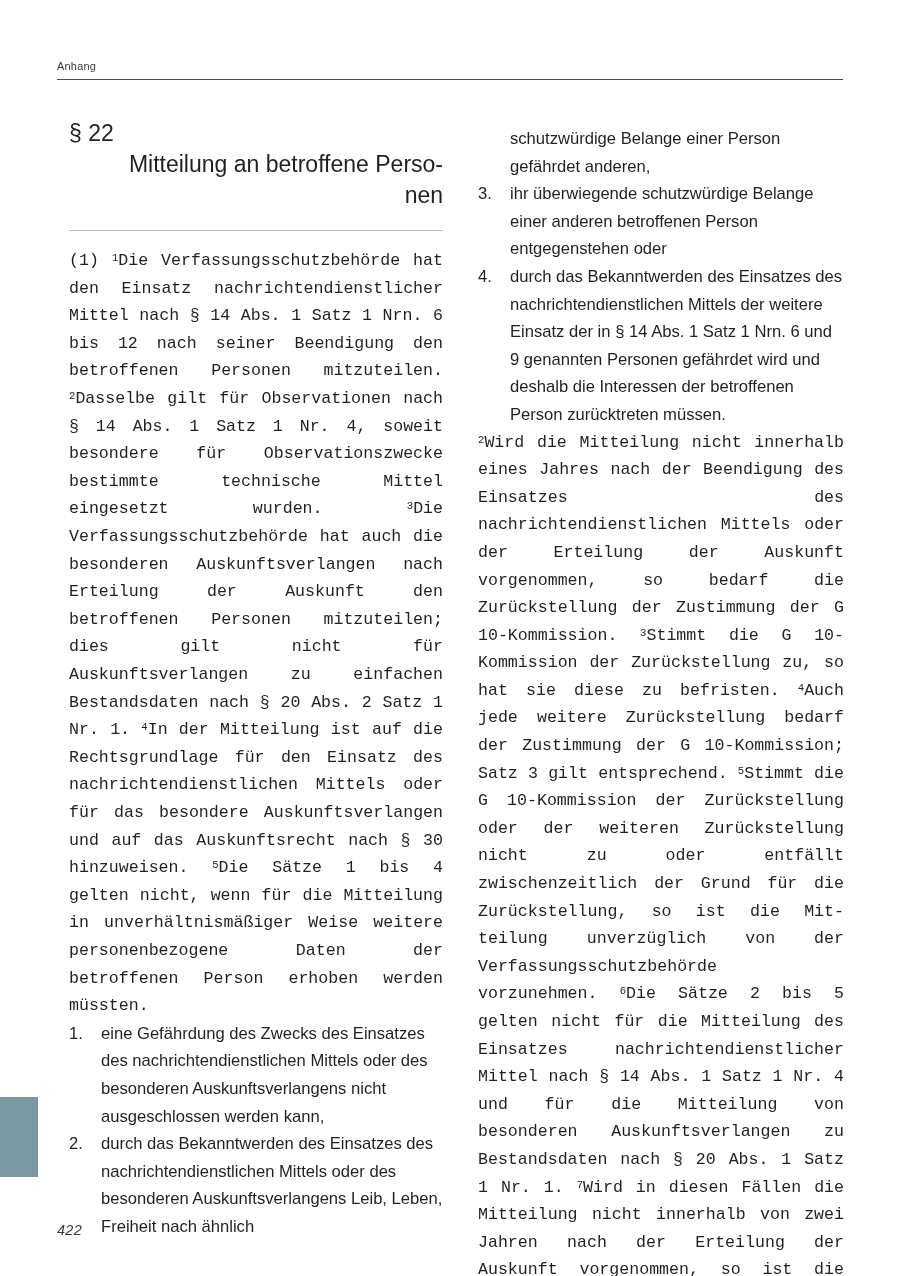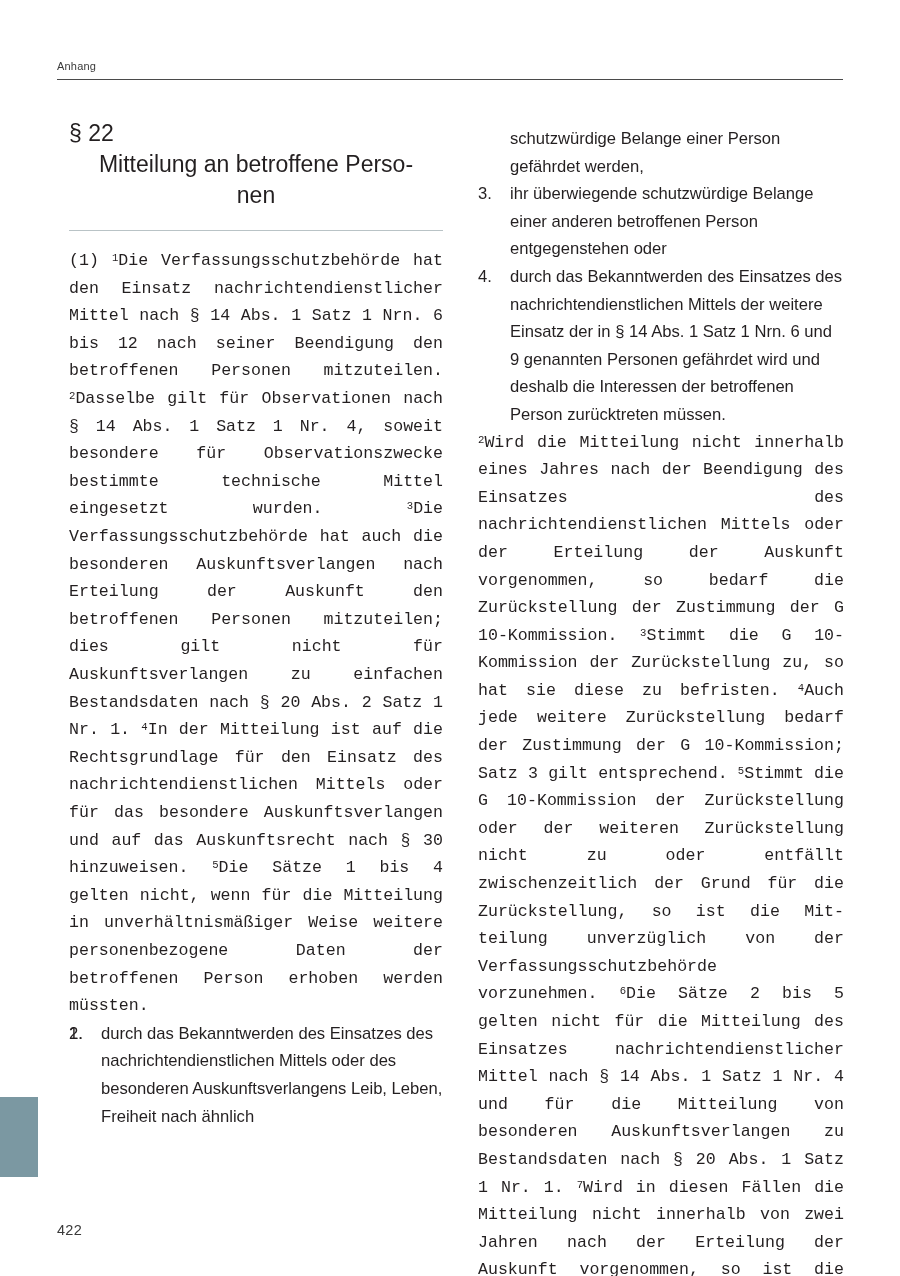--- a/index.html
+++ b/index.html
@@ -62,21 +62,21 @@
     line-height: 31px;
     font-weight: 400;
     color: #231f20;
     text-align: left;
   }
   .sec-title {
     font-size: 23px;
     line-height: 31px;
     font-weight: 400;
     color: #231f20;
-    text-align: center;
+    text-align: right;
     margin: 0;
   }
   .title-rule {
     height: 1.1px;
     background: #b9c3c6;
     width: 100%;
     margin: 19px 0 16px 0;
   }
 
   
@@ -113,20 +113,21 @@
   }
 
   
   .folio {
     position: absolute;
     left: 57px;
     top: 1222px;
     font-size: 14.5px;
     color: #3a3a3a;
     letter-spacing: 0.3px;
+    font-style: italic;
   }
 
   
   .thumb-tab {
     position: absolute;
     left: 0;
     top: 1097px;
     width: 38px;
     height: 80px;
     background: #7b98a2;
@@ -148,34 +149,35 @@
     <div class="sec-title">Mitteilung an betroffene Perso-<br>nen</div>
 
     <div class="title-rule" style="background: rgb(185, 195, 198);"></div>
 
     <p class="body">(1) <sup>1</sup>Die Verfassungsschutzbehörde hat den Einsatz nachrichtendienstlicher Mittel nach § 14 Abs. 1 Satz 1 Nrn. 6 bis 12 nach seiner Beendigung den betroffenen Personen mitzuteilen. <sup>2</sup>Dasselbe gilt für Observationen nach § 14 Abs. 1 Satz 1 Nr. 4, soweit besondere für Observationszwecke bestimmte technische Mittel eingesetzt wurden. <sup>3</sup>Die Verfassungsschutzbehörde hat auch die besonderen Auskunfts­verlangen nach Erteilung der Auskunft den betroffenen Personen mitzuteilen; dies gilt nicht für Auskunftsverlangen zu einfachen Bestandsdaten nach § 20 Abs. 2 Satz 1 Nr. 1. <sup>4</sup>In der Mitteilung ist auf die Rechts­grundlage für den Einsatz des nachrichten­dienstlichen Mittels oder für das besondere Auskunftsverlangen und auf das Auskunfts­recht nach § 30 hinzuweisen. <sup>5</sup>Die Sätze 1 bis 4 gelten nicht, wenn für die Mitteilung in unverhältnismäßiger Weise weitere personenbezogene Daten der betroffenen Person erhoben werden müssten.</p>
 
 
     <ol class="lawlist">
       <li>
         <span class="marker">1.</span>
+        <span>eine Gefährdung des Zwecks des Einsat­zes des nachrichtendienstlichen Mittels oder des besonderen Auskunftsver­langens nicht ausgeschlossen werden kann,</span>
       </li>
       <li>
         <span class="marker">2.</span>
         <span>durch das Bekanntwerden des Einsat­zes des nachrichtendienstlichen Mittels oder des besonderen Auskunftsverlan­gens Leib, Leben, Freiheit nach ähnlich</span>
       </li>
     </ol>
   </div>
 
   <div class="col col-right">
 
     <ol class="lawlist">
       <li>
         <span class="marker"></span>
-        <span>schutzwürdige Belange einer Person gefährdet werden,</span>
+        <span>schutzwürdige Belange einer Person gefährdet anderen,</span>
       </li>
       <li>
         <span class="marker">3.</span>
         <span>ihr überwiegende schutzwürdige Be­lange einer anderen betroffenen Person entgegenstehen oder</span>
       </li>
       <li>
         <span class="marker">4.</span>
         <span>durch das Bekanntwerden des Einsatzes des nachrichtendienstlichen Mittels der weitere Einsatz der in § 14 Abs. 1 Satz 1 Nrn. 6 und 9 genannten Personen gefähr­det wird und deshalb die Interessen der betroffenen Person zurücktreten müssen.</span>
       </li>
     </ol>

